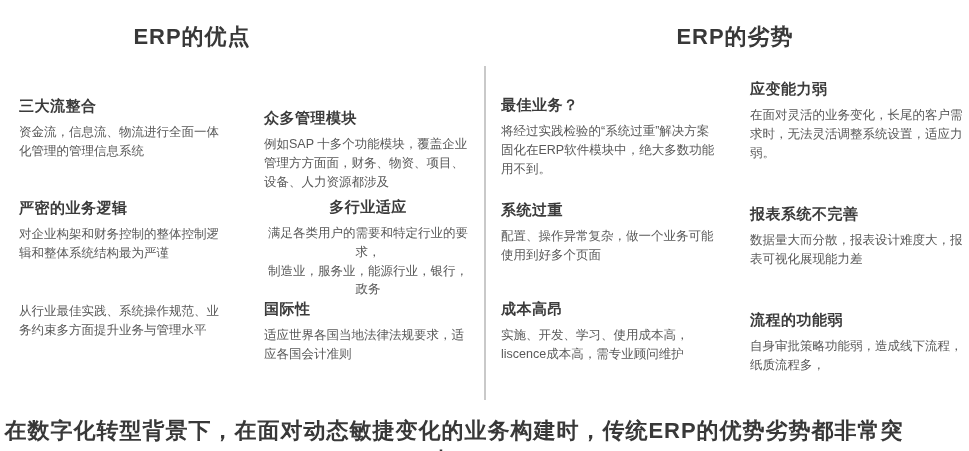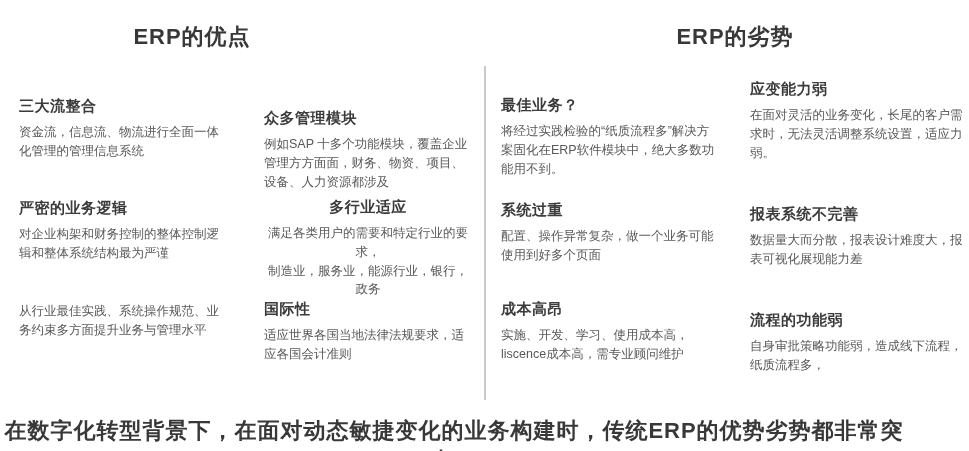--- a/index.html
+++ b/index.html
@@ -113,21 +113,21 @@
   <p>满足各类用户的需要和特定行业的要求，
 制造业，服务业，能源行业，银行，政务</p>
 </div>
 <div class="block c2 r3">
   <h3>国际性</h3>
   <p>适应世界各国当地法律法规要求，适应各国会计准则</p>
 </div>
 
 <div class="block c3 r1">
   <h3>最佳业务？</h3>
-  <p>将经过实践检验的“纸质流程多”解决方案固化在ERP软件模块中，绝大多数功能用不到。</p>
+  <p>将经过实践检验的“系统过重”解决方案固化在ERP软件模块中，绝大多数功能用不到。</p>
 </div>
 <div class="block c3 r2">
   <h3>系统过重</h3>
   <p>配置、操作异常复杂，做一个业务可能使用到好多个页面</p>
 </div>
 <div class="block c3 r3">
   <h3>成本高昂</h3>
   <p>实施、开发、学习、使用成本高，liscence成本高，需专业顾问维护</p>
 </div>
 

